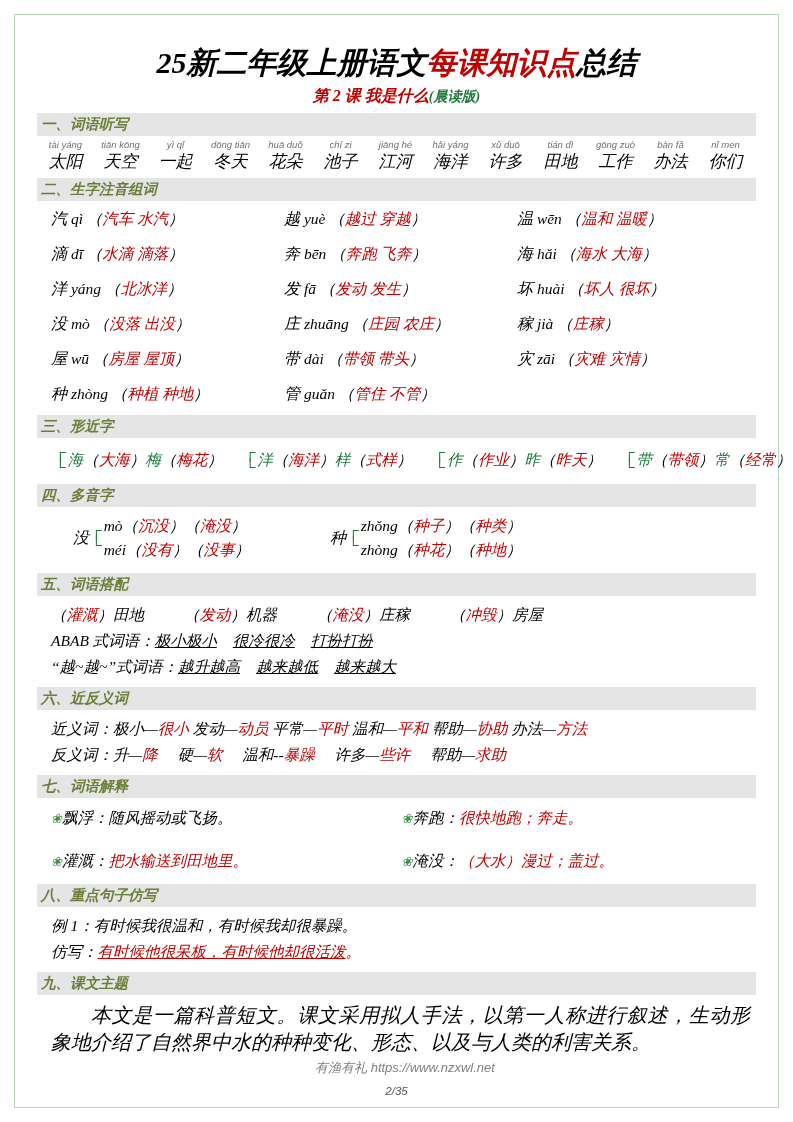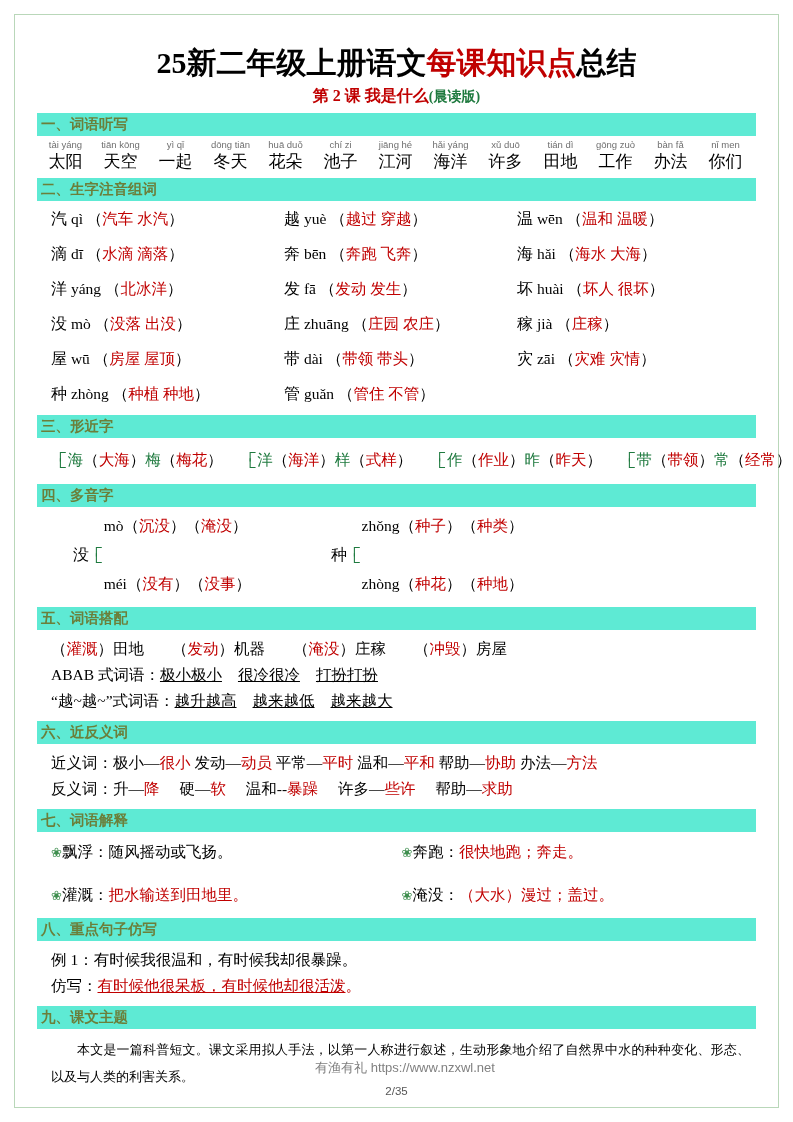--- a/index.html
+++ b/index.html
@@ -11,40 +11,41 @@
     color: #000;
     position: relative;
     overflow: hidden;
   }
   .page {
     position: absolute;
     left: 14px; top: 14px;
     width: 765px; height: 1094px;
     border: 1px solid #b9d7b9;
     padding: 16px 22px 0 22px;
+    font-style: italic;
   }
   .title {
     text-align: center;
     font-size: 30px;
     font-weight: bold;
     letter-spacing: 0px;
     margin: 12px 0 2px 0;
     white-space: nowrap;
   }
   .title .red { color: #c00000; }
   .subtitle {
     text-align: center;
     font-size: 16px;
     font-weight: bold;
     color: #c00000;
     margin-bottom: 6px;
   }
   .subtitle .small { color: #1f7a3f; font-size: 14px; }
   .section-head {
-    background: #5eead4;
+    background: #e5e5e5;
     color: #6b7f3a;
     font-weight: bold;
     font-size: 14.5px;
     padding: 2px 4px;
     margin: 5px 8px 3px 0;
     display: block;
     width: 100%;
   }
   .section-head .hd-inner { display:inline-block; }
   
@@ -98,27 +99,27 @@
 
   
   .duoyin {
     display: flex;
     padding: 4px 0 6px 36px;
     gap: 80px;
     align-items: center;
   }
   .dy { display: flex; align-items: center; }
   .dy .lead { font-size: 16px; margin-right: 2px; }
-  .dy-rows { display:flex; flex-direction:column;gap:34px; }
+  .dy-rows { display:flex; flex-direction:column; }
   .dy-rows div { font-size: 15.5px; line-height: 24px; white-space: nowrap; }
   .dy-rows .r { color: #c00000; }
 
   
   .dapei { padding: 3px 4px 2px 14px; }
-  .dp-line1 { display:flex; gap: 28px; font-size: 15.5px; line-height: 26px; text-align: right; }
+  .dp-line1 { display:flex; gap: 40px; font-size: 15.5px; line-height: 26px; text-align: right; }
   .dp-line1 .r { color: #c00000; }
   .dp-line { font-size: 15.5px; line-height: 26px; }
   .u { text-decoration: underline; }
   .gap { display:inline-block; width: 16px; }
 
   
   .jinfan { padding: 3px 4px 2px 14px; font-size: 15.5px; line-height: 26px; }
   .jinfan .r { color: #c00000; }
 
   
@@ -131,21 +132,21 @@
   .js-item { font-size: 15.5px; line-height: 26px; }
   .js-item .flower { color: #3f8f4f; font-size: 13px; }
   .js-item .r { color: #c00000; }
 
   
   .fangxie { padding: 3px 4px 2px 14px; font-size: 15.5px; line-height: 26px; }
   .fangxie .r { color: #c00000; }
   .fangxie .u { text-decoration: underline; }
 
   
-  .zhuti { padding: 4px 6px 0 14px; font-size: 13px; line-height: 27px; text-align: justify; }
+  .zhuti { padding: 4px 6px 0 14px; font-size: 20px; line-height: 27px; text-align: justify; }
   .zhuti p { margin: 0; text-indent: 2em; }
 
   .footer {
     position: absolute;
     left: 17px; right: 0;
     bottom: 30px;
     text-align: center;
     color: #808080;
     font-size: 13px;
     font-family: "Liberation Sans", sans-serif;

